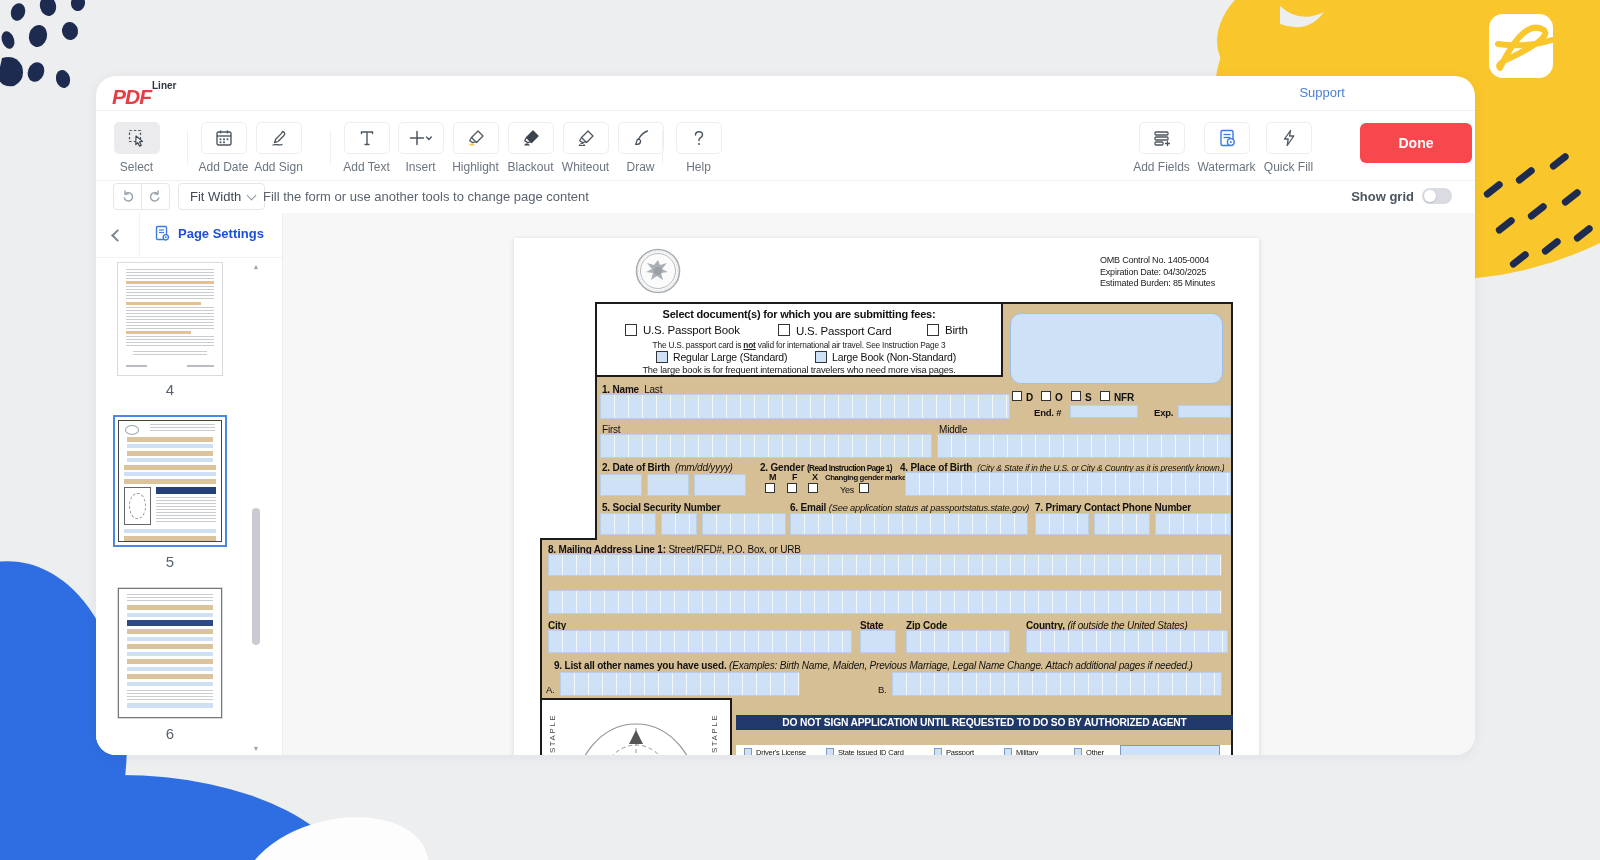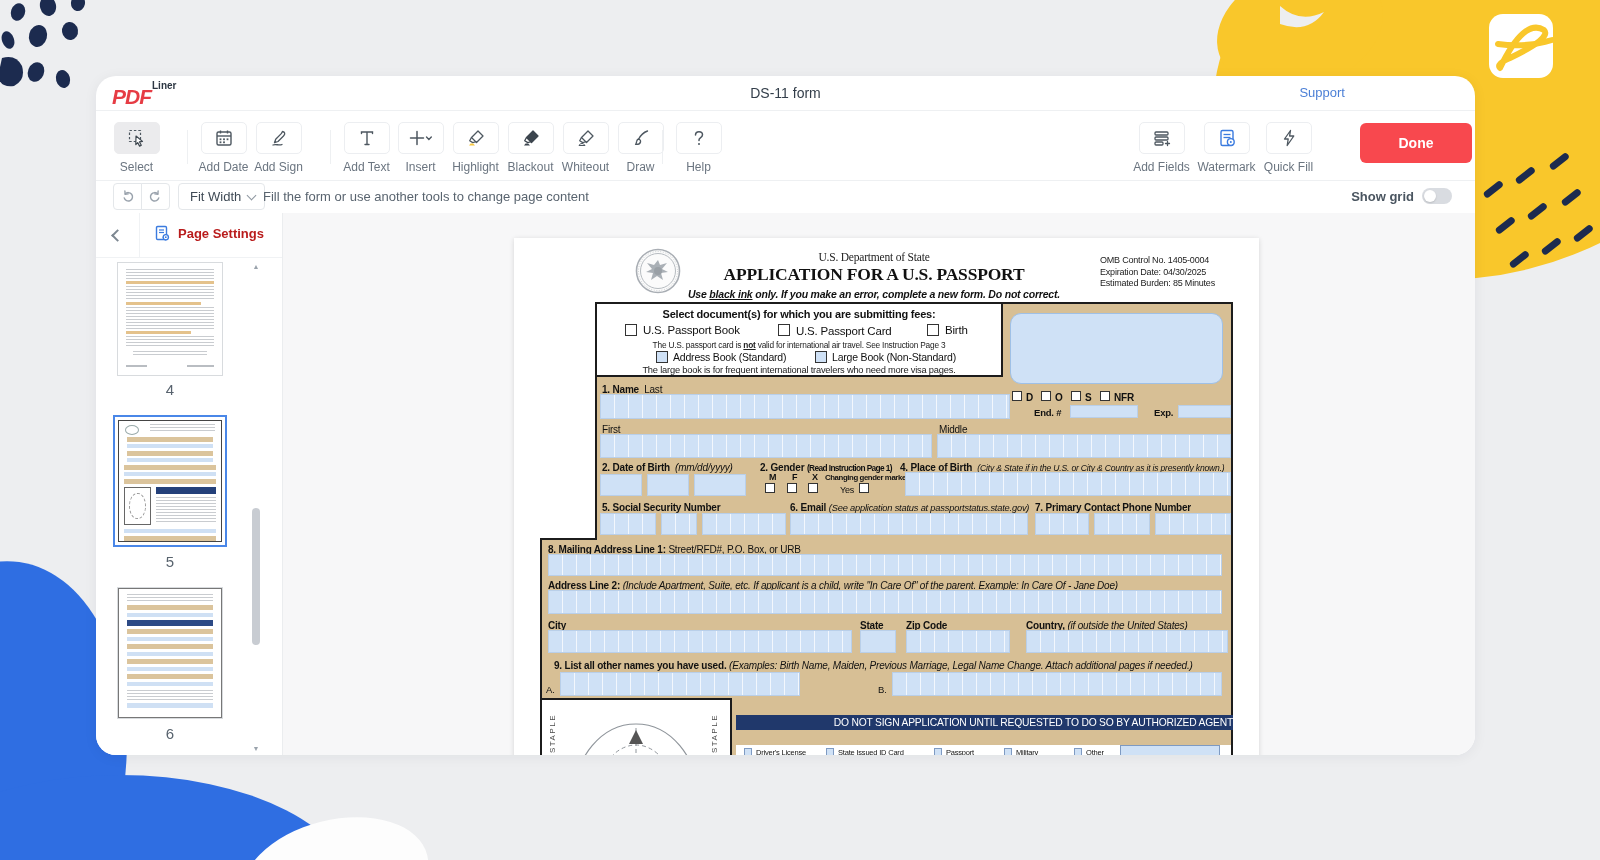--- a/index.html
+++ b/index.html
@@ -54,21 +54,21 @@
   .toggle { width:30px; height:16px; border-radius:9px; background:#d9dce1; position:relative; cursor:pointer; }
   .toggle .knob { position:absolute; left:2px; top:2px; width:12px; height:12px; border-radius:50%; background:#fff; box-shadow:0 1px 2px rgba(0,0,0,.15); }
 
   
   .side { position:absolute; left:0; top:137px; width:187px; height:542px; background:#fff; border-right:1px solid #ebedef; border-radius:0 0 0 20px; }
   .side-hdr { position:absolute; left:0; top:0; width:100%; height:45px; border-bottom:1px solid #f0f2f4; }
   .side-hdr .vdiv { position:absolute; left:43px; top:0; width:1px; height:45px; background:#f0f2f4; }
   .collapse { position:absolute; left:12px; top:15px; width:18px; height:16px; cursor:pointer; }
   .chev-l { position:absolute; left:5px; top:3px; width:9px; height:9px; border-left:2px solid #7d8791; border-bottom:2px solid #7d8791; transform:rotate(45deg); }
   .pset { position:absolute; left:58px; top:12px; display:flex; align-items:center; gap:7px; cursor:pointer; }
-  .pset .pset-lbl { font-size:13px; font-weight:600; color:#b91c1c; }
+  .pset .pset-lbl { font-size:13px; font-weight:600; color:#1d4ed8; }
 
   .thumb { position:absolute; background:#fff; box-shadow:0 0 0 1px #d8dbde; cursor:pointer; overflow:hidden; }
   .thumb.sel { box-shadow:none; border:2px solid #4a87e8; padding:3px; background:#fff; }
   .thumb .inner { position:relative; width:100%; height:100%; background:#fff; overflow:hidden; }
   .pg-num { position:absolute; width:104px; text-align:center; font-size:15px; color:#58636e; }
   .tl { position:absolute; left:8%; right:8%; background:repeating-linear-gradient(#c9ccd0 0 1px, transparent 1px 3px); }
   .bar { position:absolute; }
 
   .sscroll { position:absolute; left:155px; top:50px; width:10px; height:490px; }
   .sarr { position:absolute; left:0; width:10px; height:8px; font-size:7px; color:#9aa3ac; text-align:center; line-height:8px; cursor:pointer; }
@@ -149,21 +149,20 @@
     </g>
   </svg>
 
   <div class="app">
 
     <div class="hdr">
       <div class="logo">
         <span class="pdf">PDF</span>
           <span class="liner">Liner</span>
       </div>
-      <div class="doc-title">DS-11 form</div>
       <div class="support">Support</div>
     </div>
     <div class="hdr-line"></div>
 
     <div class="tbar">
       <div class="tool active" style="left:13px">
         <div class="ibox">
           <svg width="20" height="20" viewBox="0 0 20 20">
               <rect x="2.5" y="2.5" width="11" height="11" fill="none" stroke="#4d5760" stroke-width="1.2" stroke-dasharray="2.4 2"></rect>
               <path d="M9 8 l6.5 5.4 -3.1 .4 1.9 3.4 -1.7 .9 -1.9 -3.5 -1.9 2z" fill="#fff" stroke="#3e474f" stroke-width="1.2" stroke-linejoin="round"></path>
@@ -422,46 +421,41 @@
     <div class="canvas">
       <div class="fpage">
 
         <svg width="48" height="48" viewBox="0 0 48 48" style="position:absolute;left:120px;top:9px;">
           <circle cx="24" cy="24" r="21.5" fill="#fbfbfb" stroke="#a9aeb4" stroke-width="1.6"></circle>
           <circle cx="24" cy="24" r="17.5" fill="none" stroke="#b6bbc0" stroke-width="1"></circle>
           <circle cx="24" cy="24" r="19.5" fill="none" stroke="#b6bbc0" stroke-width=".7" stroke-dasharray="1 1.6"></circle>
           <path d="M24 13 l-4 5 -7 -2 5 6 -6 3 7 1 -2 7 6 -4 6 4 -2 -7 7 -1 -6 -3 5 -6 -7 2 z" fill="#aab0b6"></path>
           <circle cx="24" cy="24" r="4" fill="#9aa0a6"></circle>
         </svg>
-        <div style="position:absolute;left:170px;top:13px;width:380px;text-align:center;">
-          <div class="serif" style="font-size:11.5px;color:#222;">U.S. Department of State</div>
-          <div class="serif" style="font-size:17.5px;font-weight:700;color:#111;margin-top:1px;">APPLICATION FOR A U.S. PASSPORT</div>
-          <div style="font-size:10.5px;font-weight:700;font-style:italic;margin-top:3px;"><span>Use </span><span style="text-decoration:underline;">black ink</span><span> only. If you make an error, complete a new form. Do not correct.</span></div>
-        </div>
         <div style="position:absolute;left:586px;top:17px;width:150px;font-size:9px;line-height:11.5px;color:#222;">
           <div>OMB Control No. 1405-0004</div>
           <div>Expiration Date: 04/30/2025</div>
           <div>Estimated Burden: 85 Minutes</div>
         </div>
 
         <div class="tan" style="left:81px;top:64px;width:638px;height:238px;border:2px solid #1c1c1c;border-bottom:none;"></div>
         <div class="tan" style="left:26px;top:302px;width:693px;height:260px;border-left:2px solid #1c1c1c;border-right:2px solid #1c1c1c;"></div>
         <div style="position:absolute;left:26px;top:300px;width:57px;height:2px;background:#1c1c1c;"></div>
 
         <div class="feebox">
           <div style="position:absolute;left:0;top:4px;width:100%;text-align:center;font-size:11px;font-weight:700;">Select document(s) for which you are submitting fees:</div>
           <span class="cb" style="position:absolute;left:28px;top:20px;"></span>
           <span class="flabel fnorm" style="left:46px;top:20px;font-size:11.5px;">U.S. Passport Book</span>
           <span class="cb" style="position:absolute;left:181px;top:20px;"></span>
           <span class="flabel fnorm" style="left:199px;top:21px;font-size:11.5px;">U.S. Passport Card</span>
           <span class="cb" style="position:absolute;left:330px;top:20px;"></span>
           <span class="flabel fnorm" style="left:348px;top:20px;font-size:11.5px;">Birth</span>
           <div style="position:absolute;left:0;top:36px;width:100%;text-align:center;font-size:8.3px;color:#222;"><span>The U.S. passport card is </span><span style="font-weight:700;text-decoration:underline;">not</span><span> valid for international air travel. See Instruction Page 3</span></div>
           <span class="cb blue" style="position:absolute;left:59px;top:47px;"></span>
-          <span class="flabel fnorm" style="left:76px;top:47px;font-size:10.5px;">Address Book (Standard)</span>
+          <span class="flabel fnorm" style="left:76px;top:47px;font-size:10.5px;">Regular Large (Standard)</span>
           <span class="cb blue" style="position:absolute;left:218px;top:47px;"></span>
           <span class="flabel fnorm" style="left:235px;top:47px;font-size:10.5px;">Large Book (Non-Standard)</span>
           <div style="position:absolute;left:0;top:61px;width:100%;text-align:center;font-size:9.3px;color:#222;">The large book is for frequent international travelers who need more visa pages.</div>
         </div>
 
         <div class="ff plain" style="left:496px;top:75px;width:213px;height:71px;border-radius:11px;border:1px solid #9fc0e6;z-index:2;"></div>
 
         <span class="flabel" style="left:88px;top:146px;"><span>1.  Name</span>&nbsp; <span class="fnorm">Last</span></span>
         <div class="ff" style="left:86px;top:156px;width:410px;height:25px;"></div>
         <span class="cb sm" style="position:absolute;left:498px;top:153px;"></span>
@@ -508,21 +502,20 @@
         <span class="flabel" style="left:276px;top:264px;"><span>6.  Email</span> <span class="fhint" style="font-size:9.3px;">(See application status at passportstatus.state.gov)</span></span>
         <div class="ff" style="left:276px;top:275px;width:238px;height:22px;"></div>
         <span class="flabel" style="left:521px;top:264px;">7.  Primary Contact Phone Number</span>
         <div class="ff" style="left:521px;top:275px;width:54px;height:22px;"></div>
         <div class="ff" style="left:580px;top:275px;width:56px;height:22px;"></div>
         <div class="ff" style="left:641px;top:275px;width:76px;height:22px;"></div>
 
         <span class="flabel" style="left:34px;top:306px;"><span>8.  Mailing Address Line 1:</span> <span class="fnorm">Street/RFD#, P.O. Box, or URB</span></span>
         <div class="ff" style="left:34px;top:316px;width:674px;height:22px;"></div>
 
-        <span class="flabel" style="left:34px;top:342px;"><span>Address Line 2:</span> <span class="fhint">(Include Apartment, Suite, etc. If applicant is a child, write "In Care Of" of the parent. Example: In Care Of - Jane Doe)</span></span>
         <div class="ff" style="left:34px;top:352px;width:674px;height:24px;"></div>
 
         <span class="flabel" style="left:34px;top:382px;">City</span>
         <div class="ff" style="left:34px;top:392px;width:304px;height:23px;"></div>
         <span class="flabel" style="left:346px;top:382px;">State</span>
         <div class="ff plain" style="left:346px;top:392px;width:36px;height:23px;"></div>
         <span class="flabel" style="left:392px;top:382px;">Zip Code</span>
         <div class="ff" style="left:392px;top:392px;width:104px;height:23px;"></div>
         <span class="flabel" style="left:512px;top:382px;"><span>Country,</span> <span class="fhint">(if outside the United States)</span></span>
         <div class="ff" style="left:512px;top:392px;width:202px;height:23px;"></div>
@@ -538,21 +531,21 @@
           <span class="staple" style="left:168px;top:14px;">STAPLE</span>
           <svg width="188" height="110" viewBox="0 0 188 110" style="position:absolute;left:0;top:0;">
             <ellipse cx="94" cy="98" rx="62" ry="74" fill="none" stroke="#8f959b" stroke-width="1.2"></ellipse>
             <ellipse cx="94" cy="100" rx="40" ry="55" fill="none" stroke="#8f959b" stroke-width="1" stroke-dasharray="4 3"></ellipse>
             <line x1="94" y1="28" x2="94" y2="110" stroke="#8f959b" stroke-width="1" stroke-dasharray="4 3"></line>
             <polygon points="94,30 87,44 101,44" fill="#555"></polygon>
             <polygon points="94,56 89,66 99,66" fill="none" stroke="#555" stroke-width="1"></polygon>
           </svg>
         </div>
 
-        <div class="navybar" style="left:222px;top:477px;width:497px;height:15px;text-align:right;font-size:10.3px;font-weight:400;line-height:15px;">DO NOT SIGN APPLICATION UNTIL REQUESTED TO DO SO BY AUTHORIZED AGENT</div>
+        <div class="navybar" style="left:222px;top:477px;width:497px;height:15px;text-align:center;font-size:10.3px;font-weight:700;line-height:15px;">DO NOT SIGN APPLICATION UNTIL REQUESTED TO DO SO BY AUTHORIZED AGENT</div>
 
         <div style="position:absolute;left:222px;top:507px;width:497px;height:20px;background:#fff;border-right:2px solid #1c1c1c;">
           <span class="tinycb" style="position:absolute;left:8px;top:3px;"></span>
           <span class="flabel fnorm" style="left:20px;top:3px;font-size:7.5px;">Driver's License</span>
           <span class="tinycb" style="position:absolute;left:90px;top:3px;"></span>
           <span class="flabel fnorm" style="left:102px;top:3px;font-size:7.5px;">State Issued ID Card</span>
           <span class="tinycb" style="position:absolute;left:198px;top:3px;"></span>
           <span class="flabel fnorm" style="left:210px;top:3px;font-size:7.5px;">Passport</span>
           <span class="tinycb" style="position:absolute;left:268px;top:3px;"></span>
           <span class="flabel fnorm" style="left:280px;top:3px;font-size:7.5px;">Military</span>

